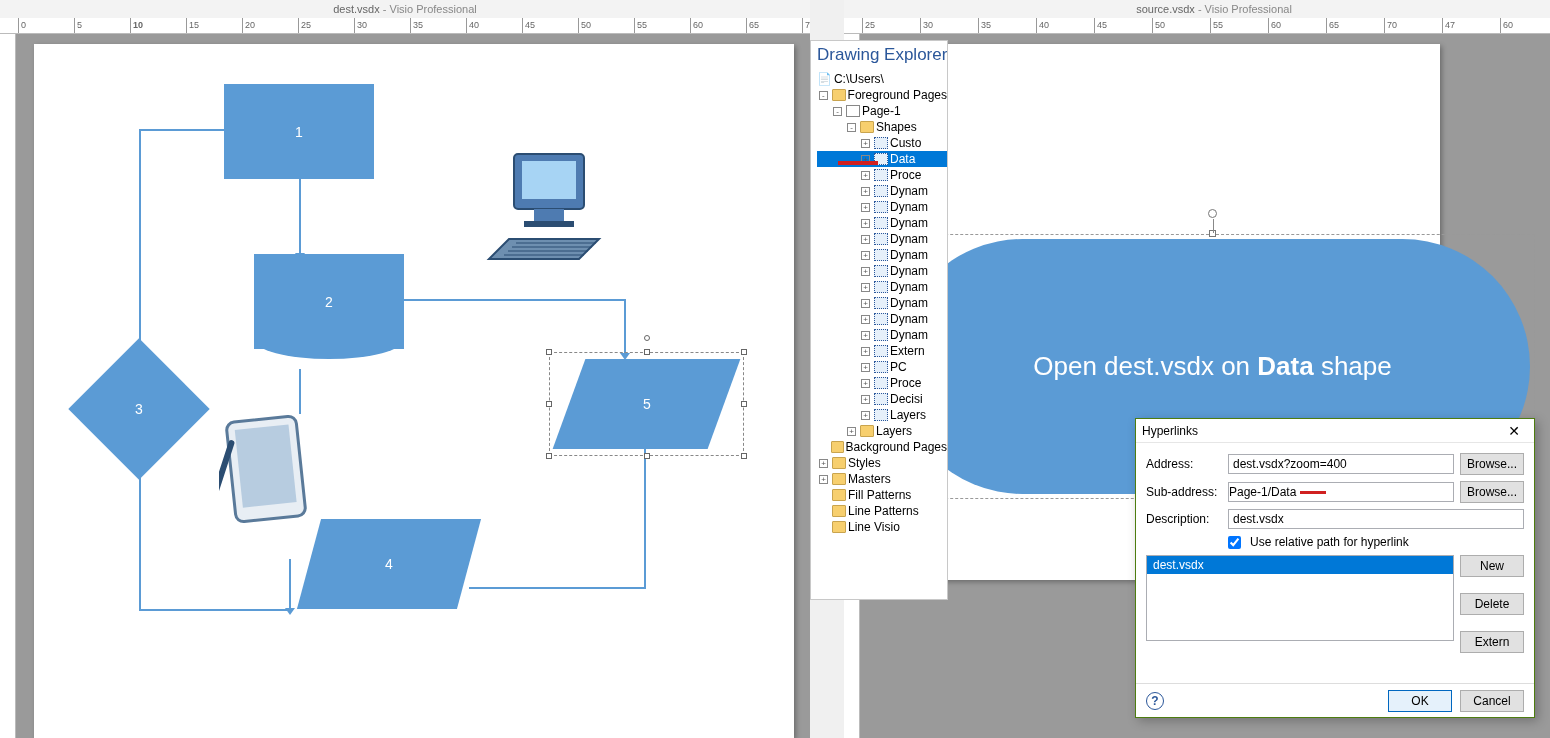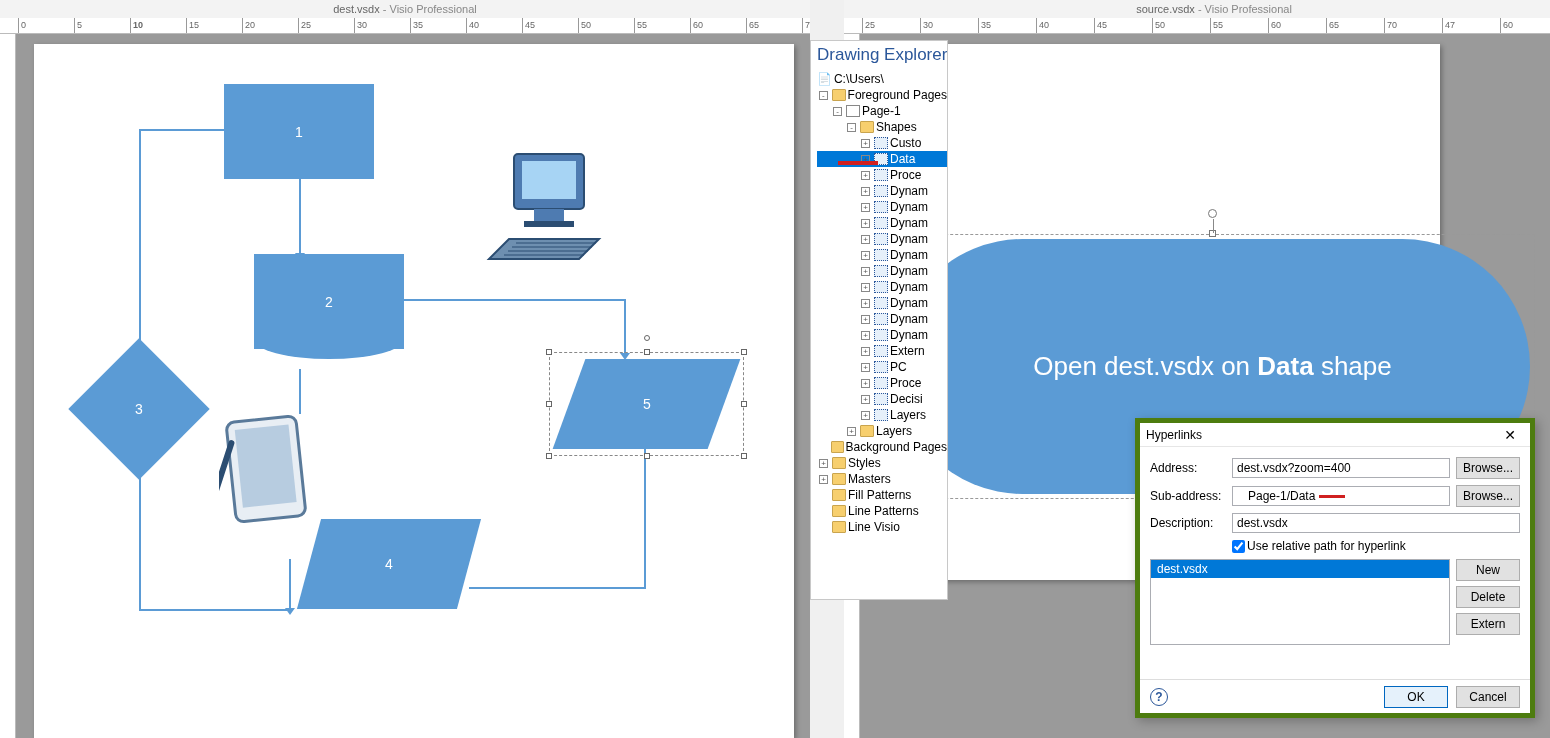--- a/index.html
+++ b/index.html
@@ -88,35 +88,35 @@
   .sel2 { position:absolute; left:10px; top:190px; right:-95px; height:265px; border:1px dashed #999; }
   .sel2 .h { position:absolute; width:7px; height:7px; background:#fff; border:1px solid #777; }
   .sel2 .tm{top:-5px;left:calc(50% - 4px)} .sel2 .bm{bottom:-5px;left:calc(50% - 4px)}
   .sel2 .ml{left:-5px;top:calc(50% - 4px)}
   .sel2 .tl{top:-5px;left:-5px} .sel2 .bl{bottom:-5px;left:-5px}
   .sel2 .rot{top:-26px;left:calc(50% - 5px);width:9px;height:9px;border-radius:50%}
   .sel2 .rot::before{content:"";position:absolute;left:4px;top:9px;width:1px;height:14px;background:#888}
   .sel2 .ylw{ position:absolute; left:-14px; top:calc(50% - 5px); width:9px; height:9px; background:#ffeb3b; border:1px solid #b0a000; transform:rotate(45deg); }
 
   
-  .dialog { position:absolute; left:1135px; top:418px; width:400px; height:300px; background:#fff; border:5px solid #4d7c0f; box-shadow:3px 3px 10px rgba(0,0,0,.25); z-index:20; font-size:12px; }
+  .dialog { position:absolute; left:1135px; top:418px; width:400px; height:300px; background:#fff; border:1px solid #4d7c0f; box-shadow:3px 3px 10px rgba(0,0,0,.25); z-index:20; font-size:12px; }
   .dialog .titlebar2 { height:24px; display:flex; align-items:center; padding:0 6px; border-bottom:1px solid #e6e6e6; }
   .dialog .titlebar2 .t { flex:1; }
   .dialog .close { width:28px; text-align:center; font-size:14px; cursor:default; }
   .dlg-body { padding:10px 10px 8px 10px; }
   .row { display:flex; align-items:center; margin-bottom:6px; gap:6px; }
   .row label { width:76px; text-align:left; }
   .row input[type=text] { flex:1; height:20px; border:1px solid #abadb3; padding:0 4px; font-size:12px; }
   .row .btn { width:64px; height:22px; border:1px solid #adadad; background:#e1e1e1; font-size:12px; }
-  .chkrow { margin:2px 0 6px 82px; display:flex; align-items:flex-end; gap:2px; }
+  .chkrow { margin:2px 0 6px 82px; display:flex; align-items:flex-end; gap:9px; }
   .listarea { display:flex; gap:6px; }
   .listbox { flex:1; height:86px; border:1px solid #abadb3; overflow:auto; }
   .listbox .item { padding:2px 6px; }
   .listbox .item.sel { background:#0078d7; color:#fff; }
-  .sidebtns { display:flex; flex-direction:column; gap:5px; }
+  .sidebtns { display:flex; flex-direction:column; gap:16px; }
   .sidebtns .btn, .dlg-foot .btn { width:64px; height:22px; border:1px solid #adadad; background:#e1e1e1; font-size:12px; }
   .dlg-foot { position:absolute; left:0; right:0; bottom:0; height:34px; border-top:1px solid #ddd; display:flex; align-items:center; padding:0 10px; gap:8px; }
   .dlg-foot .help { width:18px; height:18px; border:1px solid #2b579a; border-radius:50%; color:#2b579a; text-align:center; line-height:16px; font-weight:bold; margin-right:auto; }
   .dlg-foot .btn.primary { border:1px solid #0067c0; background:#e5f1fb; }
 
   .subaddr-mark { display:inline-block; width:26px; height:3px; background:#d02020; vertical-align:middle; margin-left:4px; }
 
 </style>
 </head>
 <body>
@@ -492,21 +492,21 @@
     <span class="close">✕</span>
   </div>
   <div class="dlg-body">
     <div class="row">
       <label>Address:</label>
       <input type="text" value="dest.vsdx?zoom=400" style="">
       <button class="btn">Browse...</button>
     </div>
     <div class="row">
       <label>Sub-address:</label>
-      <div style="flex:1;height:20px;border:1px solid #abadb3;padding:0 15px;display:flex;align-items:center;">
+      <div style="flex:1;height:20px;border:1px solid #abadb3;padding:0 0;display:flex;align-items:center;">
         <span>Page-1/Data</span>
         <span class="subaddr-mark"></span>
       </div>
       <button class="btn">Browse...</button>
     </div>
     <div class="row">
       <label>Description:</label>
       <input type="text" value="dest.vsdx" style="">
     </div>
     <div class="chkrow">

